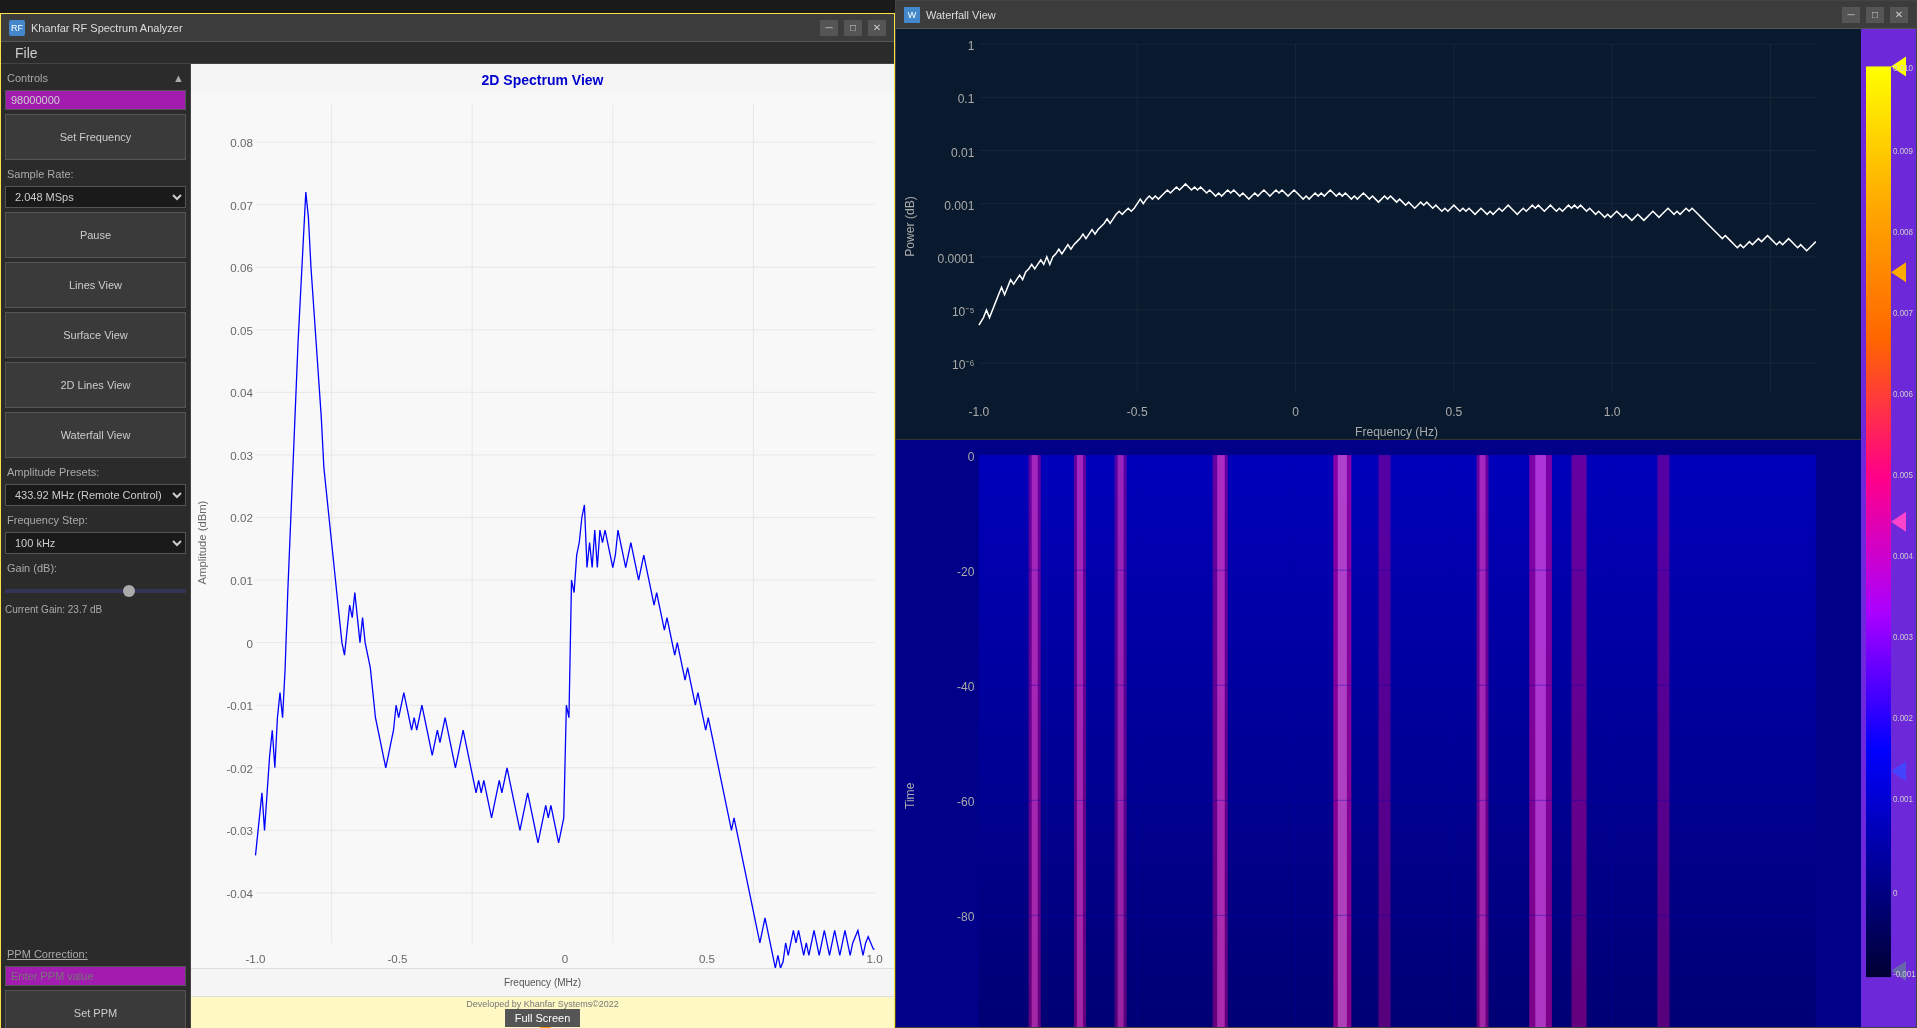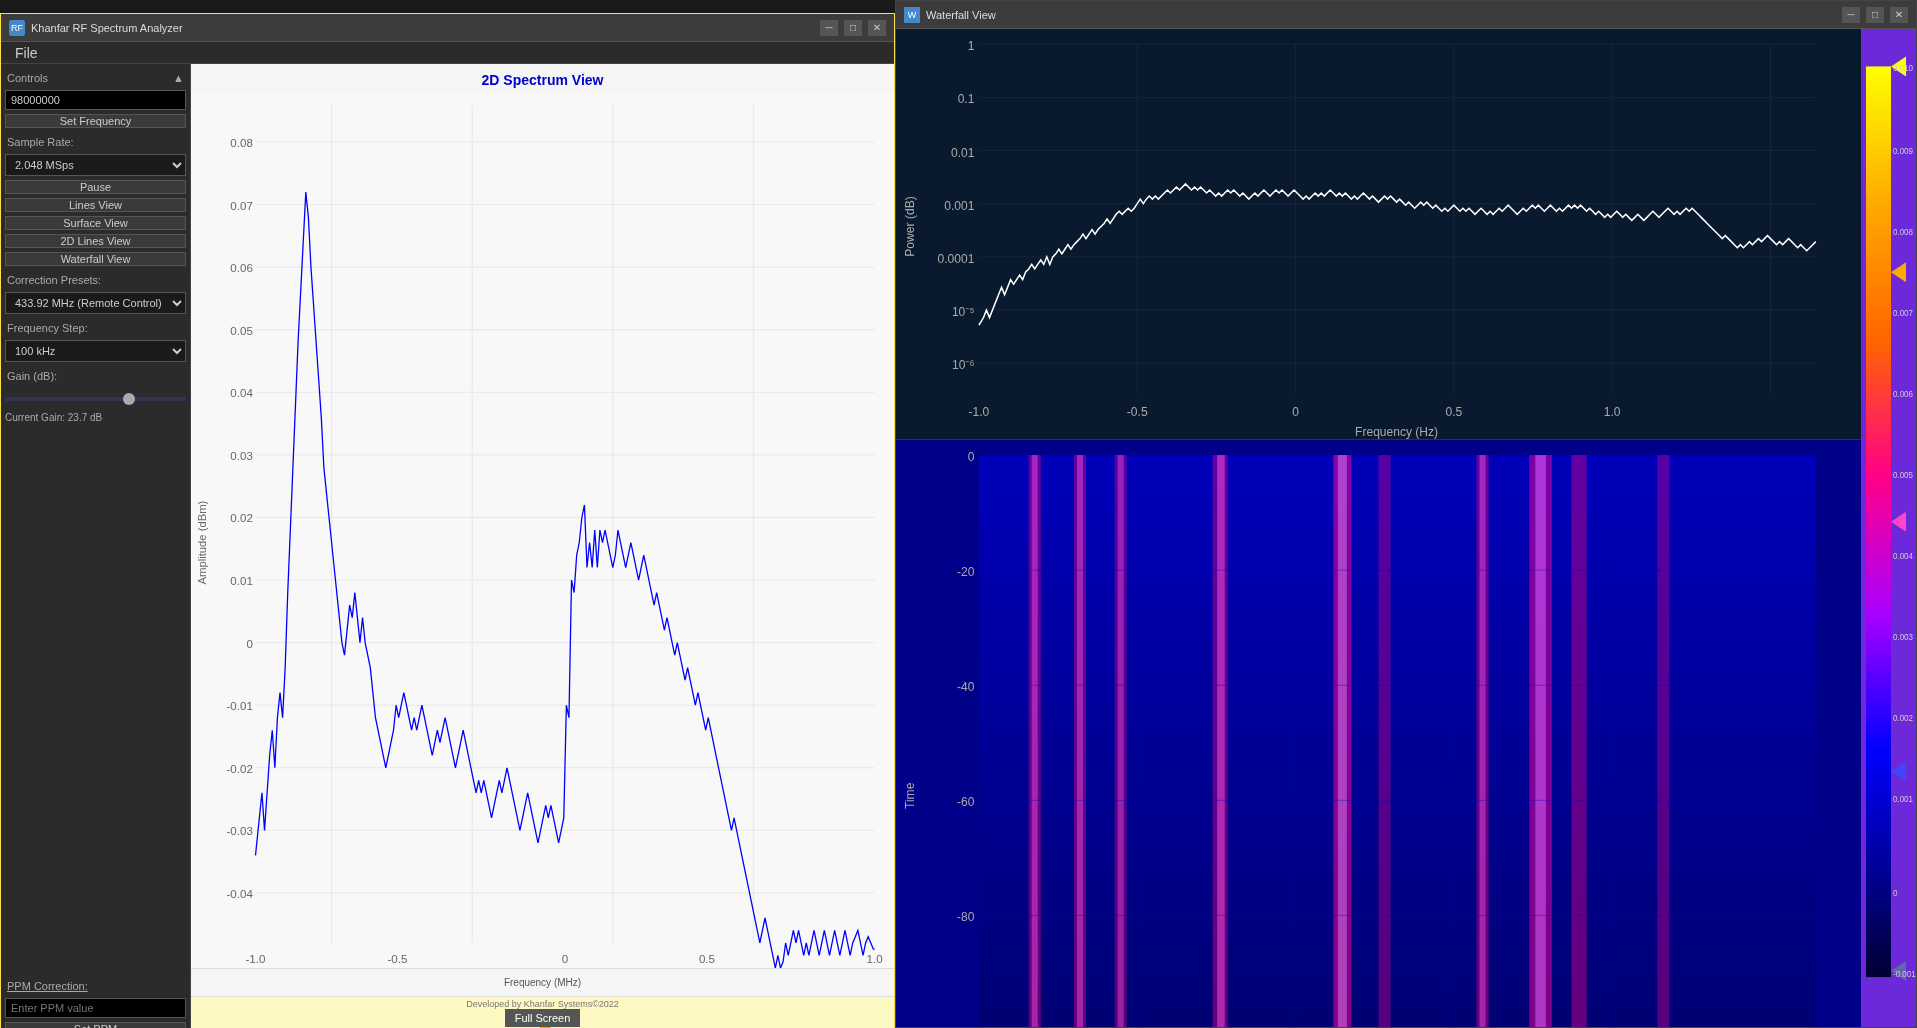--- a/index.html
+++ b/index.html
@@ -121,34 +121,34 @@
       font-size: 11px;
       color: #aaa;
       padding: 4px 2px 2px 2px;
       display: flex;
       align-items: center;
       justify-content: space-between;
     }
 
     .sidebar input[type="text"] {
       width: 100%;
-      background: #000000;
+      background: #a21caf;
       border: 1px solid #555;
       color: #ccc;
       padding: 3px 5px;
       font-size: 11px;
       outline: none;
     }
 
     .sidebar-btn {
       width: 100%;
       background: #3a3a3a;
       border: 1px solid #555;
       color: #ccc;
-      padding: 0 8px;
+      padding: 16px 8px;
       font-size: 11px;
       cursor: pointer;
       text-align: center;
     }
 
     .dropdown-wrapper {
       display: flex;
       align-items: center;
       background: #1a1a1a;
       border: 1px solid #555;
@@ -344,21 +344,21 @@
           </select>
         </div>
 
         <button class="sidebar-btn">Pause</button>
         <button class="sidebar-btn">Lines View</button>
         <button class="sidebar-btn">Surface View</button>
         <button class="sidebar-btn">2D Lines View</button>
         <button class="sidebar-btn">Waterfall View</button>
 
         <div class="section-header">
-          <span>Correction Presets:</span>
+          <span>Amplitude Presets:</span>
         </div>
         <div class="dropdown-wrapper">
           <select>
             <option>433.92 MHz (Remote Control)</option>
           </select>
         </div>
 
         <div class="section-header">
           <span>Frequency Step:</span>
         </div>

